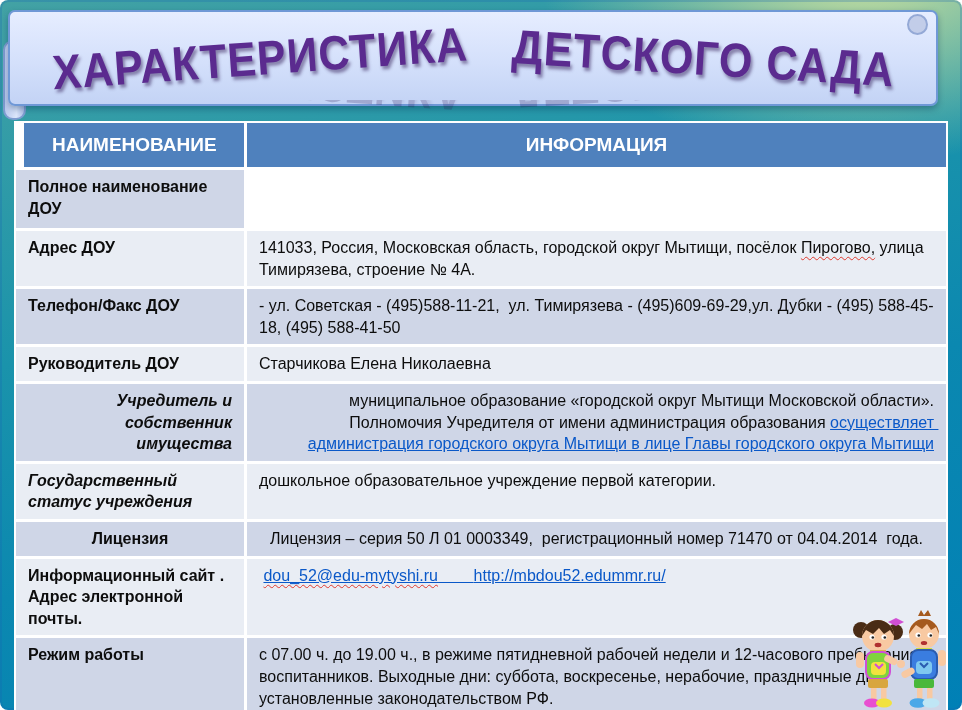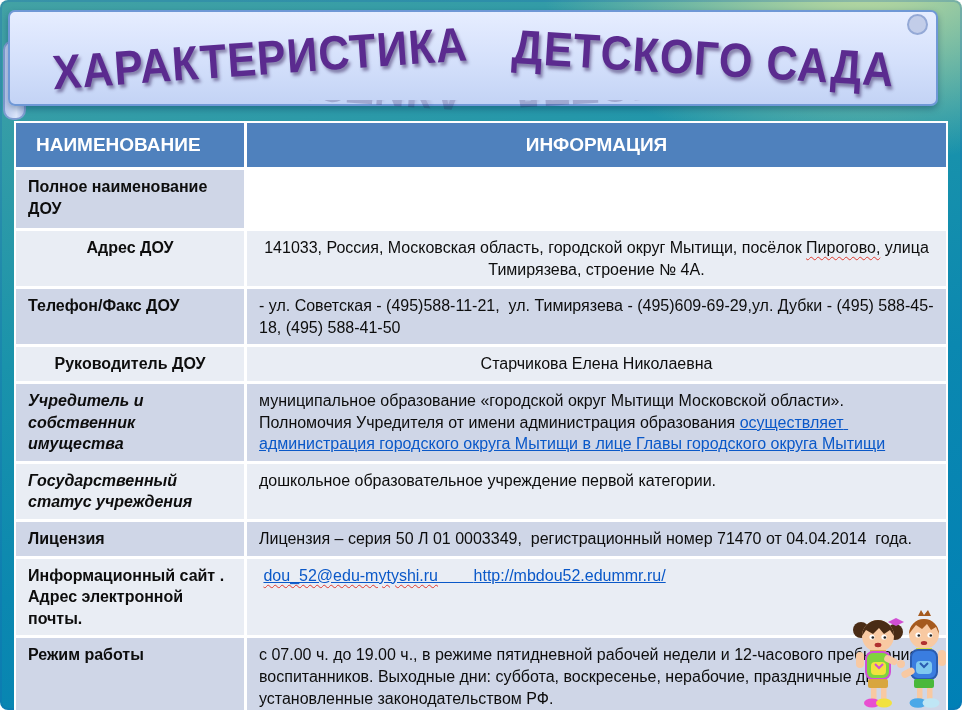--- a/index.html
+++ b/index.html
@@ -25,35 +25,35 @@
   .reflection{position:absolute;left:8px;top:100px;width:926px;height:20px;overflow:hidden;
     opacity:.22;pointer-events:none;}
   .reflection .title-row{transform:scaleY(-1);height:92px;margin-top:-66px;color:#2a1650;}
 
   
   .tbl{position:absolute;left:14px;top:121px;width:934px;background:#fff;padding:2px;
     box-sizing:border-box;display:flex;flex-direction:column;gap:3px;}
   .thead,.trow{display:grid;grid-template-columns:228px 1fr;gap:3px;}
   .hcell{background:#4f81bd;color:#fff;font-weight:bold;font-size:19px;height:44px;
     display:flex;align-items:center;}
-  .hcell.name{padding-left:20px;}
+  .hcell.name{padding-left:28px;margin-left:8px;}
   .hcell.info{justify-content:center;text-align:center;}
   .cell{padding:6px 12px;font-size:16px;line-height:1.35;color:#0d0d0d;white-space:pre-wrap;
     box-sizing:border-box;}
   .label-cell{font-weight:bold;padding-left:12px;}
   .label-cell.italic{font-style:italic;}
   .trow:nth-of-type(odd) .cell{background:#cfd6e7;}
   .trow:nth-of-type(even) .cell{background:#e9edf4;}
   .trow:nth-of-type(1) .cell{min-height:58px;}
-  .trow:nth-of-type(2) .cell{min-height:48px;text-align:center;}
+  .trow:nth-of-type(2) .cell{min-height:48px;}
   .trow:nth-of-type(3) .cell{min-height:44px;}
-  .trow:nth-of-type(4) .cell{min-height:30px;text-align:center;}
-  .trow:nth-of-type(5) .cell{min-height:66px;}
+  .trow:nth-of-type(4) .cell{min-height:30px;}
+  .trow:nth-of-type(5) .cell{min-height:66px;text-align:right;}
   .trow:nth-of-type(6) .cell{min-height:42px;}
-  .trow:nth-of-type(7) .cell{min-height:32px;}
+  .trow:nth-of-type(7) .cell{min-height:32px;text-align:center;}
   .trow:nth-of-type(8) .cell{min-height:48px;}
   .trow:nth-of-type(9) .cell{min-height:74px;}
   a.link{color:#0a58c8;text-decoration:underline;cursor:pointer;}
   .spell{text-decoration:underline wavy #e03a2f;text-decoration-thickness:1px;
     text-underline-offset:3px;}
 
   
   .kids{position:absolute;right:2px;bottom:0;}
 </style>
 </head>

